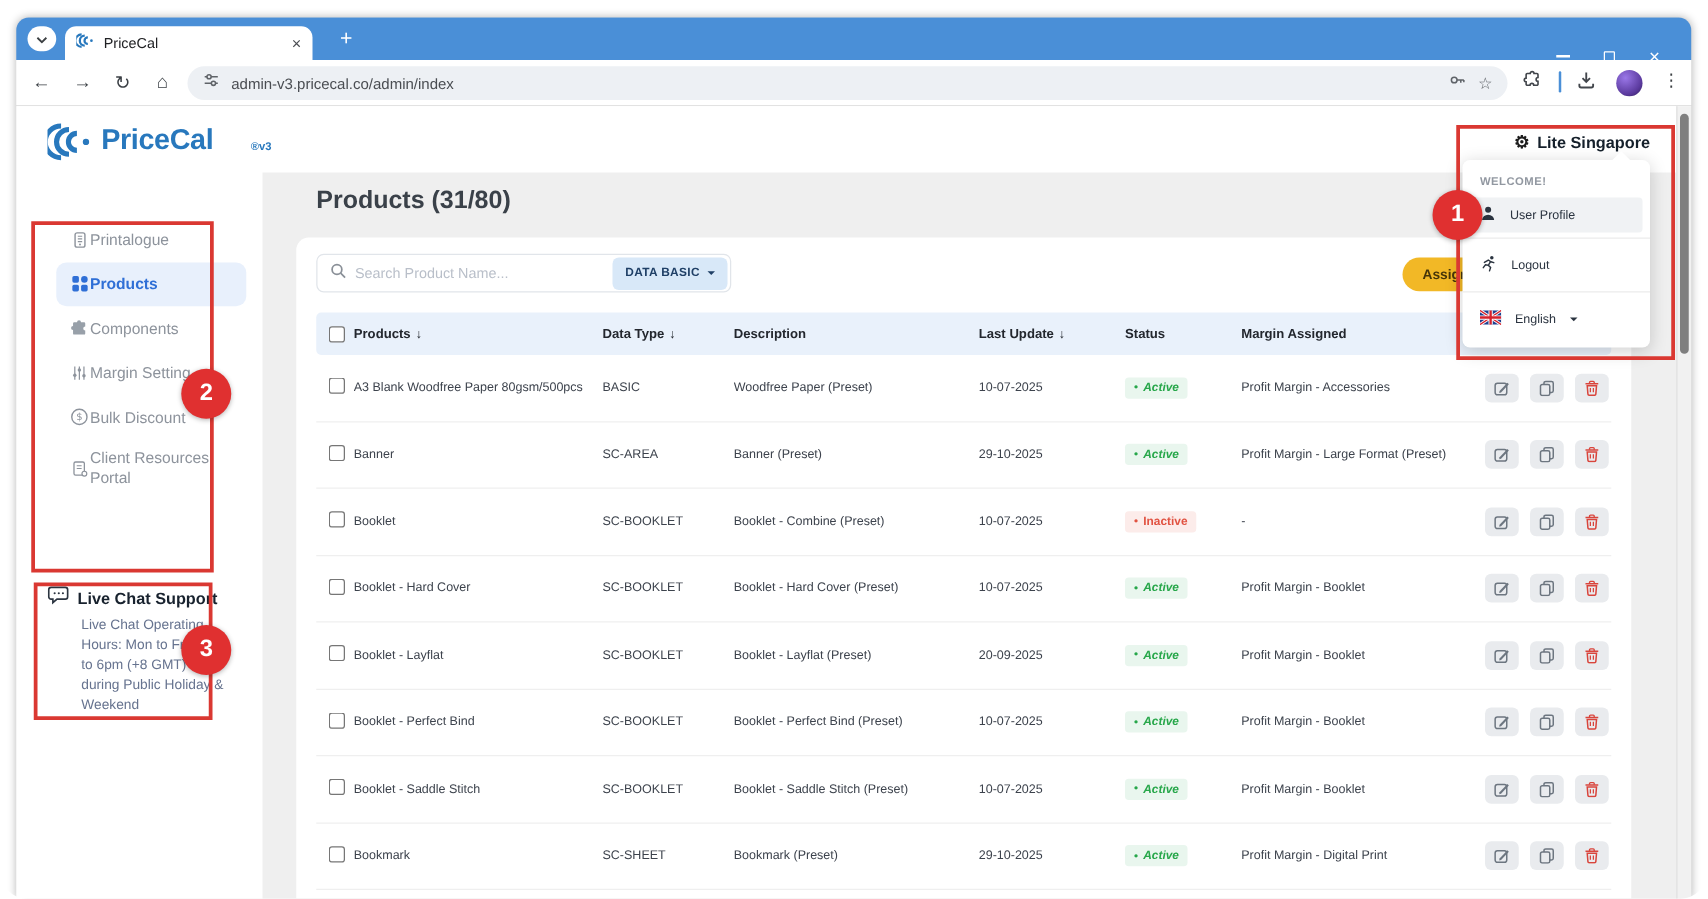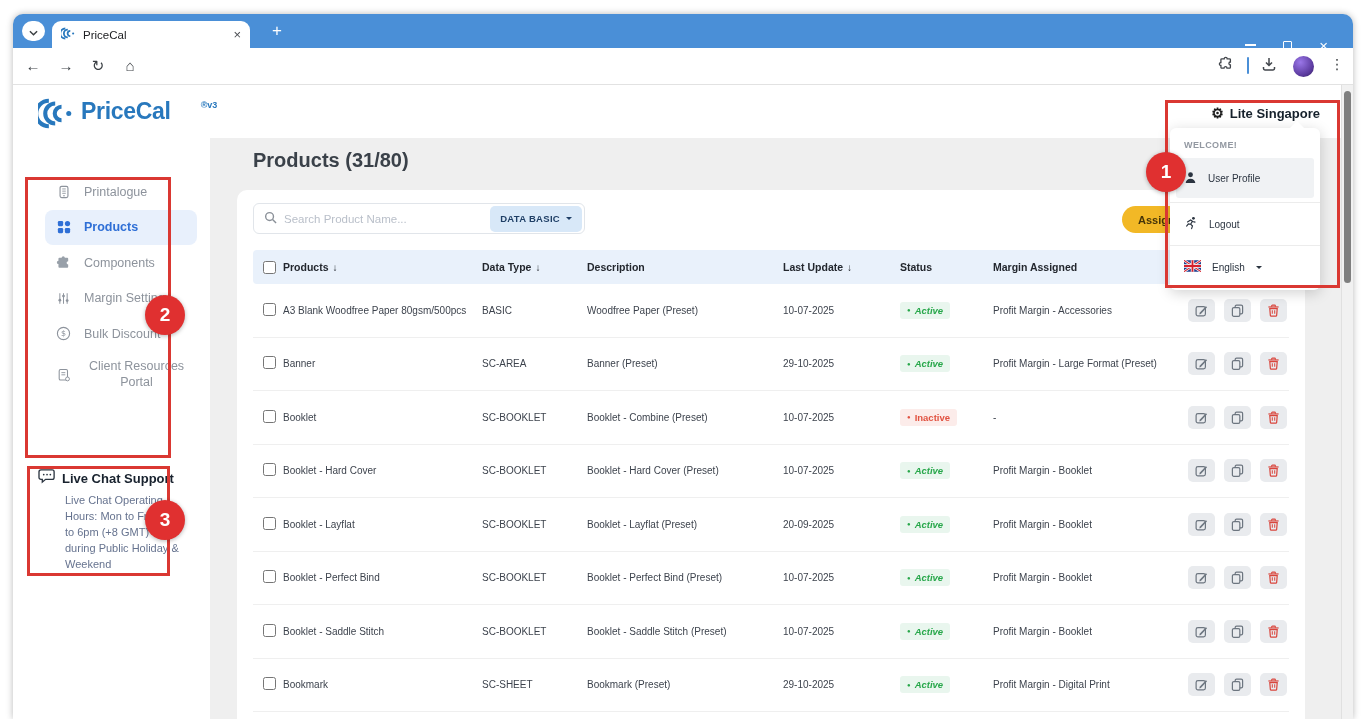--- a/index.html
+++ b/index.html
@@ -1,17 +1,17 @@
 <!DOCTYPE html>
 <html><head>
 <meta charset="utf-8">
 <style>
   * { margin:0; padding:0; box-sizing:border-box; }
   html,body { width:1366px; height:719px; background:#fff; font-family:"Liberation Sans", sans-serif; overflow:hidden; }
-  .stage { position:relative; width:1366px; height:719px; background:#fff; overflow:hidden; }
+  .stage { position:relative; width:1366px; height:719px; background:#fff; overflow:hidden;border-radius:22px; }
   .abs { position:absolute; }
 
   
   .window-shadow { left:13px; top:14px; width:1340px; height:705px; border-radius:10px 10px 0 0; box-shadow:0 0 7px rgba(0,0,0,.28); pointer-events:none; }
   .tabstrip { left:13px; top:14px; width:1340px; height:34px; background:#4a8fd7; border-radius:10px 10px 0 0; }
   .tab-search { left:9px; top:7px; width:23px; height:20px; background:#fff; border-radius:10px; display:flex; align-items:center; justify-content:center; }
   .tab { left:39px; top:7px; width:198px; height:27px; background:#fff; border-radius:9px 9px 0 0; display:flex; align-items:center; padding:0 9px; gap:7px; }
   .tab-title { flex:1; font-size:11.5px; color:#202124; }
   .tab-close { color:#4a4d52; font-size:13px; line-height:1; cursor:default; }
   .newtab { left:252px; top:5px; width:24px; height:24px; color:#fff; font-size:17px; display:flex; align-items:center; justify-content:center; }
@@ -26,28 +26,28 @@
   .url-text { flex:1; font-size:12px; color:#4a4d52; }
   .star { font-size:13px; color:#5f6368; }
   .sep { left:1247px; top:57px; width:2px; height:17px; background:#4a8fd7; border-radius:1px; }
   .avatar { left:1293px; top:56px; width:21px; height:21px; border-radius:50%; background:radial-gradient(circle at 35% 30%, #9a77e8, #5b3a9e 65%, #2d1b55); }
   .kebab { left:1330px; top:56px; font-size:14px; color:#3c4043; }
 
   
   .appheader { left:13px; top:85px; width:1328px; height:53px; background:#fff; }
   .logo { position:absolute; left:25px; top:13px; display:flex; align-items:flex-start; gap:5px; }
   .logo-text { font-size:23px; font-weight:700; color:#2878bd; letter-spacing:-.3px; }
-  .logo-sup { font-size:9px; font-weight:700; color:#2878bd; margin-top:2px;padding-left:25px; }
+  .logo-sup { font-size:9px; font-weight:700; color:#2878bd; margin-top:14px;padding-left:25px; }
   .workspace { position:absolute; right:21px; top:20px; display:flex; align-items:center; gap:6px; font-size:13px; font-weight:700; color:#15202b; cursor:pointer; }
   .gear { font-size:14px; color:#1c1c1c; }
 
   
   .sidebar { left:13px; top:138px; width:197px; height:581px; background:#fff; }
   .menu { position:absolute; left:32px; top:36px; width:152px; }
-  .side-item { height:35.5px; display:flex; align-items:center; gap:12px; padding:0 0 0 10px; font-size:12.5px; color:#8d939c; cursor:pointer;text-align:center; }
+  .side-item { height:35.5px; display:flex; align-items:center; padding:0 0 0 10px; font-size:12.5px; color:#8d939c; cursor:pointer; }
   .side-item .si-ic { width:17px; display:flex; justify-content:center; }
   .side-item.active { background:#e8f0fc; border-radius:8px; color:#2f6fd6; font-weight:600; }
   .side-item.tall { height:46px; line-height:1.25; }
   .livechat { position:absolute; left:25px; top:330px; width:152px; }
   .lc-title { display:flex; align-items:center; gap:5px; font-size:13px; font-weight:700; color:#18222e; }
   .lc-body { margin:4px 0 0 27px; width:122px; font-size:11px; line-height:16px; color:#66738f; }
 
   
   .content { left:210px; top:138px; width:1131px; height:581px; background:#efefef; }
   .page-title { position:absolute; left:43px; top:11px; font-size:20px; font-weight:700; color:#3a4149; }
@@ -76,21 +76,21 @@
 
   
   .scrollbar { left:1341px; top:85px; width:12px; height:634px; background:#f1f1f1; border-left:1px solid #e0e0e0; }
   .thumb { position:absolute; left:2px; top:6px; width:7px; height:192px; background:#7f7f7f; border-radius:4px; }
 
   
   .dropdown { left:1170px; top:128px; width:150px; background:#fff; border-radius:6px; box-shadow:0 3px 14px rgba(0,0,0,.18); z-index:6; padding:10px 0 6px; }
   .dd-notch { position:absolute; top:-5px; right:18px; width:10px; height:10px; background:#fff; transform:rotate(45deg); }
   .welcome { padding:2px 14px 8px; font-size:9px; font-weight:700; color:#9298a1; letter-spacing:.4px; }
   .dd-item { height:34px; display:flex; align-items:center; gap:11px; padding:0 14px; font-size:10px; color:#2b3440; cursor:pointer; }
-  .dd-item.highlight { background:#f0f2f4; margin:0 6px; padding:12px 8px; border-radius:3px; height:40px; }
+  .dd-item.highlight { background:#f0f2f4; margin:0 6px; padding:12px 8px; border-radius:3px; height:28px; }
   .dd-div { border-top:1px solid #ececec; margin:4px 0; }
   .caret-sm { width:0; height:0; border:3px solid transparent; border-top-color:#2b3440; margin-top:3px; }
 
   
   .ann-box { border:3px solid #da3832; z-index:8; pointer-events:none; }
   .ann-circle { width:40px; height:40px; border-radius:50%; background:#e03030; color:#fff; font-size:19px; font-weight:700; display:flex; align-items:center; justify-content:center; z-index:9; box-shadow:0 1px 4px rgba(0,0,0,.3); pointer-events:none; }
 </style>
 </head>
 <body>
 
@@ -118,20 +118,33 @@
       <span class="wc-max"></span>
       <span class="wc-close">×</span>
     </div>
   </div>
 
   <div class="abs toolbar"></div>
   <div class="abs nav-ic" style="left:23px;">←</div>
   <div class="abs nav-ic" style="left:56px;">→</div>
   <div class="abs nav-ic" style="left:88px;">↻</div>
   <div class="abs nav-ic" style="left:120px;">⌂</div>
+  <div class="abs omnibox">
+    <span><svg viewBox="0 0 16 16" width="14" height="14">
+          <path d="M2 5 h12 M2 11 h12" stroke="#5f6368" stroke-width="1.4"></path>
+          <circle cx="6" cy="5" r="1.9" fill="#edf0f4" stroke="#5f6368" stroke-width="1.4"></circle>
+          <circle cx="10" cy="11" r="1.9" fill="#edf0f4" stroke="#5f6368" stroke-width="1.4"></circle>
+        </svg></span>
+    <span class="url-text">admin-v3.pricecal.co/admin/index</span>
+    <span><svg viewBox="0 0 16 16" width="14" height="14">
+          <circle cx="5" cy="8" r="2.6" fill="none" stroke="#5f6368" stroke-width="1.4"></circle>
+          <path d="M7.6 8 h6.2 M11 8 v2.4 M13.8 8 v2" fill="none" stroke="#5f6368" stroke-width="1.4"></path>
+        </svg></span>
+    <span class="star">☆</span>
+  </div>
   <div class="abs" style="left:1218px; top:56px;"><svg viewBox="0 0 16 16" width="16" height="16">
         <path d="M6.2 2.8 a1.5 1.5 0 0 1 3 0 h2.3 a.9.9 0 0 1 .9.9 v2.3 a1.5 1.5 0 0 0 0 3 v2.3 a.9.9 0 0 1 -.9.9 h-2.5 a1.5 1.5 0 0 0 -3 0 H3.8 a.9.9 0 0 1 -.9-.9 V9.5 a1.5 1.5 0 0 1 0-3 V3.7 a.9.9 0 0 1 .9-.9z" fill="none" stroke="#42464c" stroke-width="1.3"></path>
       </svg></div>
   <div class="abs sep"></div>
   <div class="abs" style="left:1261px; top:56px;"><svg viewBox="0 0 16 16" width="16" height="16">
         <path d="M8 2 v7 M5 6.5 L8 9.5 11 6.5" fill="none" stroke="#42464c" stroke-width="1.5"></path>
         <path d="M2.5 11 v1.6 a1.4 1.4 0 0 0 1.4 1.4 h8.2 a1.4 1.4 0 0 0 1.4-1.4 V11" fill="none" stroke="#42464c" stroke-width="1.5"></path>
       </svg></div>
   <div class="abs avatar"></div>
   <div class="abs kebab">⋮</div>

